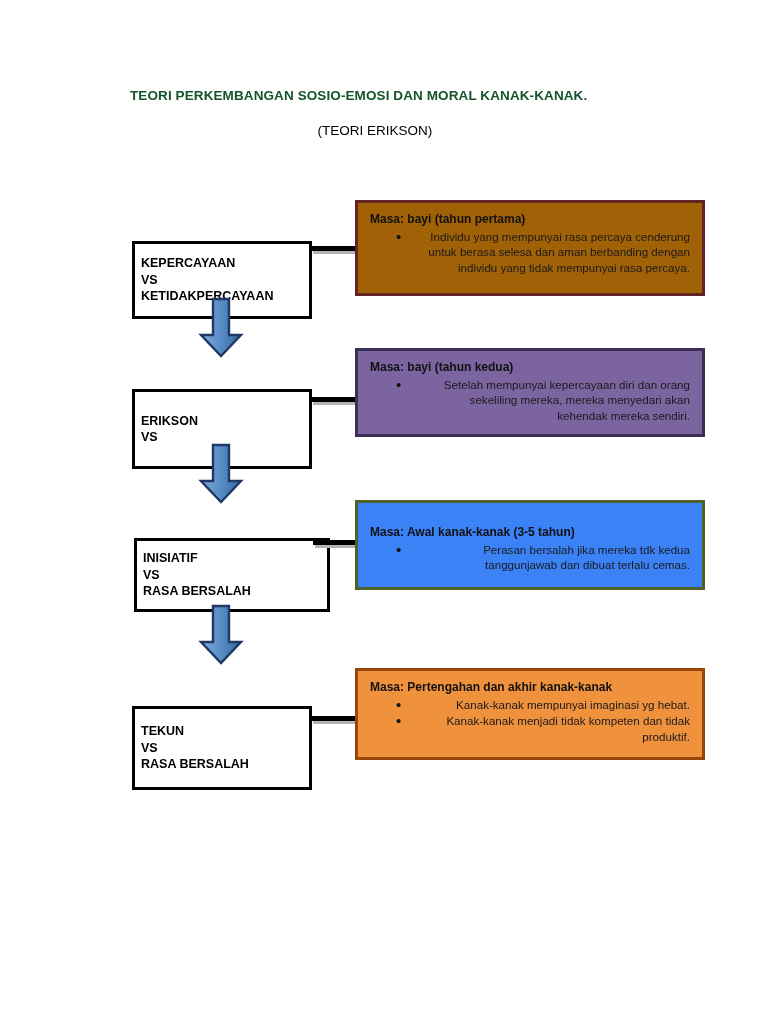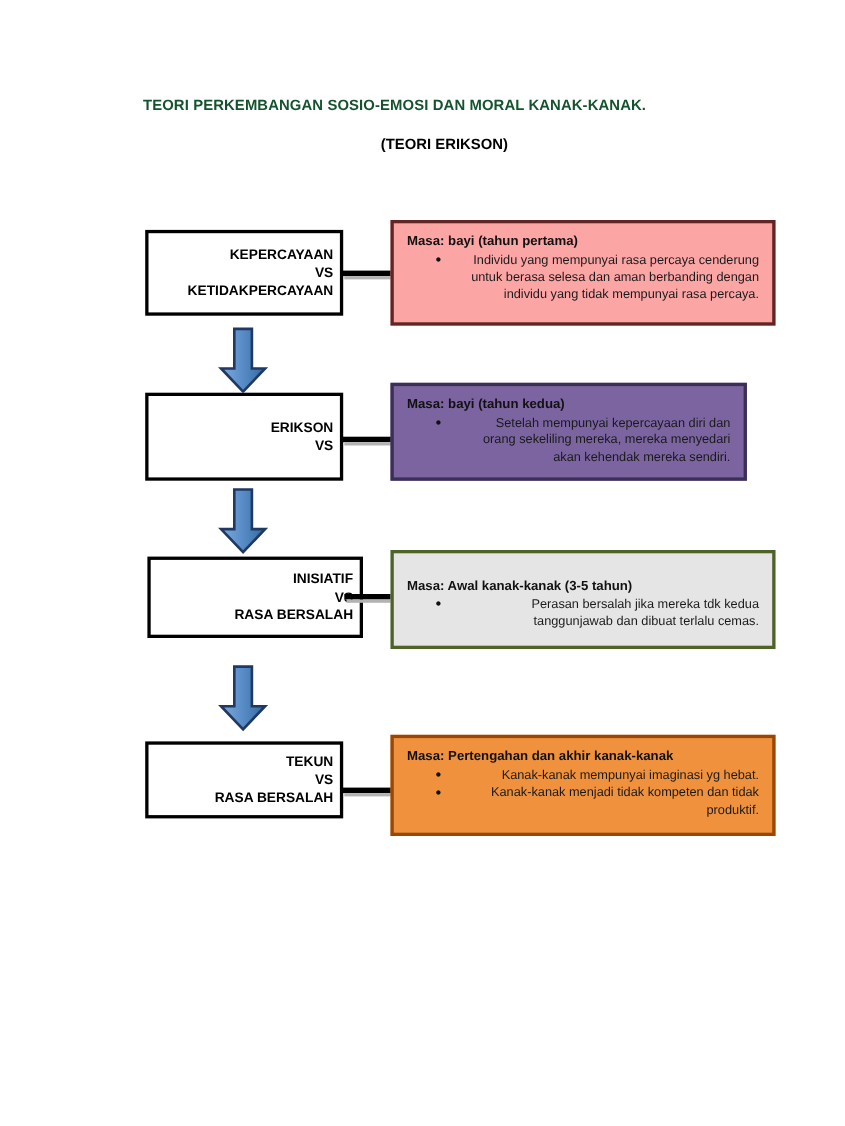--- a/index.html
+++ b/index.html
@@ -30,45 +30,46 @@
     top: 88px;
     width: 520px;
     font-size: 13.5px;
     font-weight: bold;
     color: #14532d;
     letter-spacing: 0.1px;
     white-space: nowrap;
   }
   .title-sub {
     position: absolute;
-    left: 144px;
+    left: 115px;
     top: 123px;
     width: 520px;
     text-align: center;
     font-size: 13.5px;
-    font-weight: bold;
+    font-weight: normal;
     color: #000000;
   }
 
   
   .stage-box {
     position: absolute;
     background: #ffffff;
     border: 3px solid #000000;
     box-sizing: border-box;
     display: flex;
     flex-direction: column;
-    align-items: flex-end;
+    align-items: flex-start;
     justify-content: center;
     text-align: center;
     font-size: 12.5px;
     font-weight: bold;
     color: #000000;
     line-height: 1.32;
     padding: 2px 6px;
+    margin-top: 32px;
   }
   .stage-box .ln { display: block; white-space: pre-wrap; }
 
   
   .connector {
     position: absolute;
     height: 5px;
     background: #000000;
   }
   .connector::after {
@@ -146,21 +147,21 @@
   <div class="title-main">TEORI PERKEMBANGAN SOSIO-EMOSI DAN MORAL KANAK-KANAK.</div>
   <div class="title-sub">(TEORI ERIKSON)</div>
 
   <div class="stage-box" style="left:132px; top:209px; width:180px; height:78px;">
     <span class="ln">KEPERCAYAAN</span>
     <span class="ln">VS</span>
     <span class="ln">KETIDAKPERCAYAAN</span>
   </div>
   <div class="connector" style="left:311px; top:246px; width:46px;"></div>
   <div class="desc-box" style="left:355px; top:200px; width:350px; height:96px;
-              background:#fca5a5; border-color:#632523;">
+              background:#a16207; border-color:#632523;">
     <div class="desc-head">Masa: bayi (tahun pertama)</div>
     <ul class="desc-list">
       <li>Individu yang mempunyai rasa percaya cenderung untuk berasa selesa dan aman berbanding dengan individu yang tidak mempunyai rasa percaya.</li>
     </ul>
   </div>
 
   <div class="arrow" style="left:198px; top:297px;">
     <svg width="46" height="62" viewBox="0 0 46 62">
       <defs>
         <linearGradient id="ag1" x1="0" y1="0" x2="1" y2="0">
@@ -171,21 +172,21 @@
       </defs>
       <polygon points="15,2 31,2 31,38 43,38 23,59 3,38 15,38" fill="url(#ag1)" stroke="#1F3864" stroke-width="2.4" stroke-linejoin="miter"></polygon>
     </svg>
   </div>
 
   <div class="stage-box" style="left:132px; top:357px; width:180px; height:80px;">
     <span class="ln">ERIKSON</span>
     <span class="ln">VS</span>
   </div>
   <div class="connector" style="left:311px; top:397px; width:46px;"></div>
-  <div class="desc-box" style="left:355px; top:348px; width:324px; height:89px;
+  <div class="desc-box" style="left:355px; top:348px; width:350px; height:89px;
               background:#7B64A0; border-color:#3A3055;">
     <div class="desc-head">Masa: bayi (tahun kedua)</div>
     <ul class="desc-list">
       <li>Setelah mempunyai kepercayaan diri dan orang sekeliling mereka, mereka menyedari akan kehendak mereka sendiri.</li>
     </ul>
   </div>
 
   <div class="arrow" style="left:198px; top:443px;">
     <svg width="46" height="62" viewBox="0 0 46 62">
       <defs>
@@ -199,41 +200,41 @@
     </svg>
   </div>
 
   <div class="stage-box" style="left:134px; top:506px; width:196px; height:74px;">
     <span class="ln">INISIATIF</span>
     <span class="ln">VS</span>
     <span class="ln">RASA BERSALAH</span>
   </div>
   <div class="connector" style="left:313px; top:540px; width:44px;"></div>
   <div class="desc-box" style="left:355px; top:500px; width:350px; height:90px;
-              background:#e5e5e5; border-color:#4F6228;">
+              background:#3b82f6; border-color:#4F6228;">
     <div class="desc-head" style="margin-top:13px;">Masa: Awal kanak-kanak (3-5 tahun)</div>
     <ul class="desc-list">
       <li>Perasan bersalah jika mereka tdk kedua tanggunjawab dan dibuat terlalu cemas.</li>
     </ul>
   </div>
 
   <div class="arrow" style="left:198px; top:604px;">
     <svg width="46" height="62" viewBox="0 0 46 62">
       <defs>
         <linearGradient id="ag3" x1="0" y1="0" x2="1" y2="0">
           <stop offset="0%" stop-color="#7FA9D8"></stop>
           <stop offset="45%" stop-color="#5B8FC9"></stop>
           <stop offset="100%" stop-color="#33699F"></stop>
         </linearGradient>
       </defs>
       <polygon points="15,2 31,2 31,38 43,38 23,59 3,38 15,38" fill="url(#ag3)" stroke="#1F3864" stroke-width="2.4" stroke-linejoin="miter"></polygon>
     </svg>
   </div>
 
-  <div class="stage-box" style="left:132px; top:674px; width:180px; height:70px;">
+  <div class="stage-box" style="left:132px; top:674px; width:180px; height:84px;">
     <span class="ln">TEKUN</span>
     <span class="ln">VS</span>
     <span class="ln">RASA BERSALAH</span>
   </div>
   <div class="connector" style="left:311px; top:716px; width:46px;"></div>
   <div class="desc-box" style="left:355px; top:668px; width:350px; height:92px;
               background:#F0913E; border-color:#974806;">
     <div class="desc-head">Masa: Pertengahan dan akhir kanak-kanak</div>
     <ul class="desc-list">
       <li>Kanak-kanak mempunyai imaginasi yg hebat.</li>

